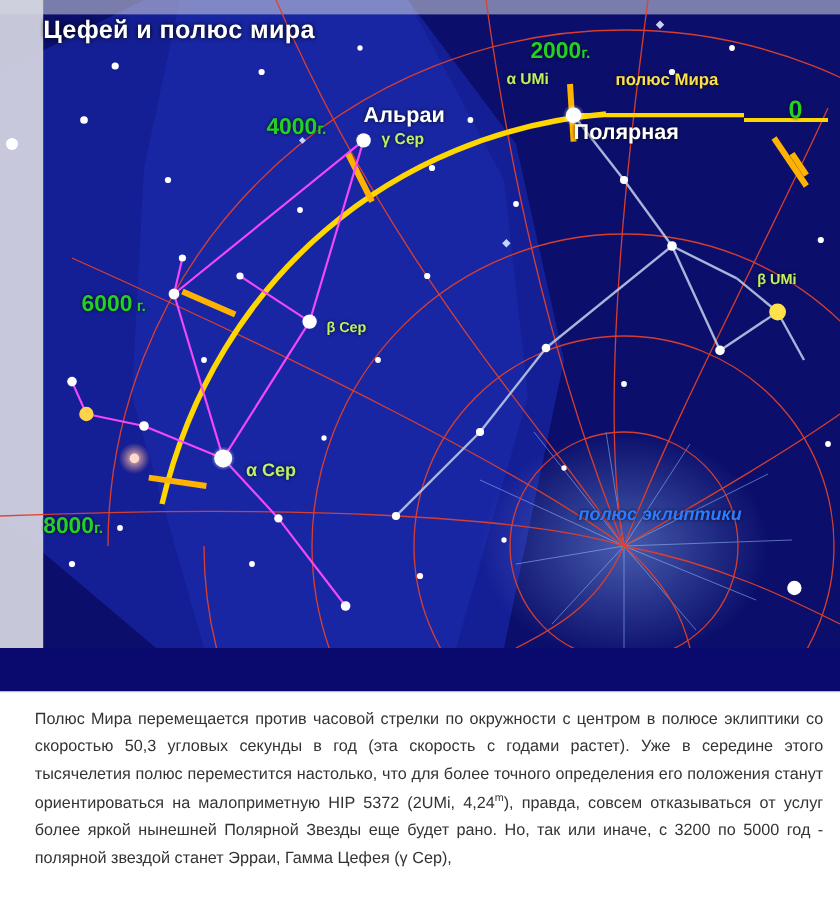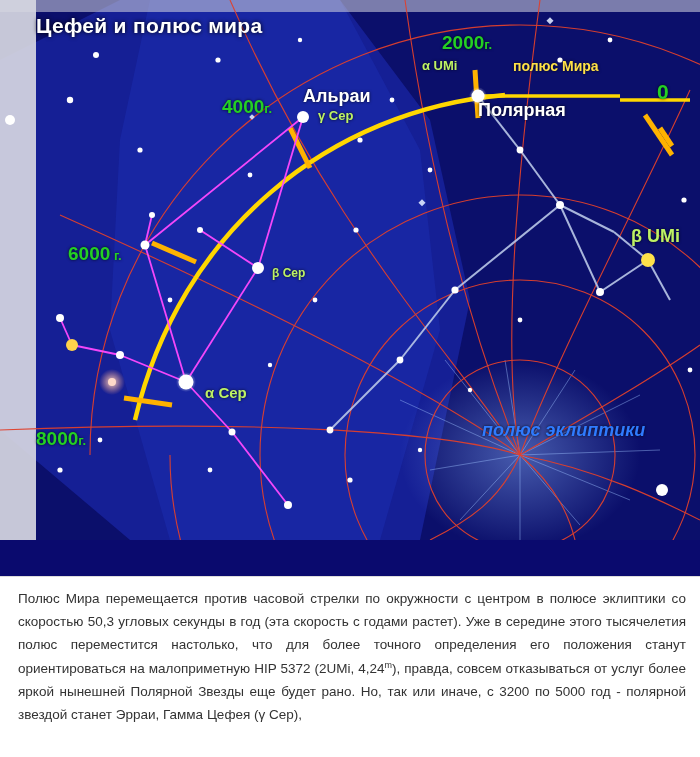--- a/index.html
+++ b/index.html
@@ -44,32 +44,32 @@
     z-index: 9;
     white-space: nowrap;
     font-weight: bold;
     text-shadow: 0 0 3px rgba(0,0,0,.85);
   }
   .lbl-green { color: #24d024; font-size: 19px; }
   .lbl-green small { font-size: 13px; }
   .lbl-white { color: #ffffff; font-size: 18px; }
   .lbl-yellow { color: #bef264; font-size: 13px; }
   .lbl-red { color: #fde047; font-size: 14px; }
-  .lbl-blue { color: #2f7bff; font-size: 18px; font-style: italic; }
+  .lbl-blue { color: #2f7bff; font-size: 15px; font-style: italic; }
 
   
   .caption {
     padding: 12px 14px 4px 14px;
     font-size: 13.5px;
     color: #222222;
     line-height: 1.35;
   }
   .caption b { color: #000000; }
   .bodytext {
-    padding: 10px 14px 18px 18px;
+    padding: 10px 14px 18px 29px;
     font-size: 13.5px;
     color: #333333;
     line-height: 1.72;
     text-align: justify;
   }
   .bodytext sup { font-size: 9px; }
   .hr {
     height: 1px;
     background: #dcdcdc;
     margin: 0 0 0 0;
@@ -256,21 +256,21 @@
     <div class="lbl lbl-green" style="left:36px; top:428px;">8000<small>г.</small></div>
     <div class="lbl lbl-green" style="left:657px; top:80px; font-size:21px;">0</div>
 
     <div class="lbl lbl-white" style="left:303px; top:86px;">Альраи</div>
     <div class="lbl lbl-yellow" style="left:318px; top:108px;">γ Сер</div>
     <div class="lbl lbl-white" style="left:478px; top:100px;">Полярная</div>
     <div class="lbl lbl-yellow" style="left:422px; top:58px;">α UMi</div>
     <div class="lbl lbl-red" style="left:513px; top:58px;">полюс Мира</div>
     <div class="lbl lbl-yellow" style="left:272px; top:266px; font-size:12px;">β Сер</div>
     <div class="lbl lbl-yellow" style="left:205px; top:384px; font-size:15px;">α Сер</div>
-    <div class="lbl lbl-yellow" style="left:631px; top:226px; font-size:18px;">β UMi</div>
+    <div class="lbl lbl-yellow" style="left:631px; top:226px; font-size:12px;">β UMi</div>
     <div class="lbl lbl-blue" style="left:482px; top:420px;">полюс эклиптики</div>
   </div>
 
   <div class="hr"></div>
 
 
   <div class="bodytext">
     <span>Полюс Мира перемещается против часовой стрелки по окружности с центром в полюсе эклиптики со скоростью 50,3 угловых секунды в год (эта скорость с годами растет). Уже в середине этого тысячелетия полюс переместится настолько, что для более точного определения его положения станут ориентироваться   на малоприметную HIP 5372 (2UMi, 4,24</span><sup>m</sup><span>), правда, совсем отказываться от услуг более яркой нынешней Полярной Звезды еще будет рано. Но, так или иначе, с 3200 по 5000 год - полярной звездой станет Эрраи, Гамма Цефея (γ Сер),</span>
   </div>
 

